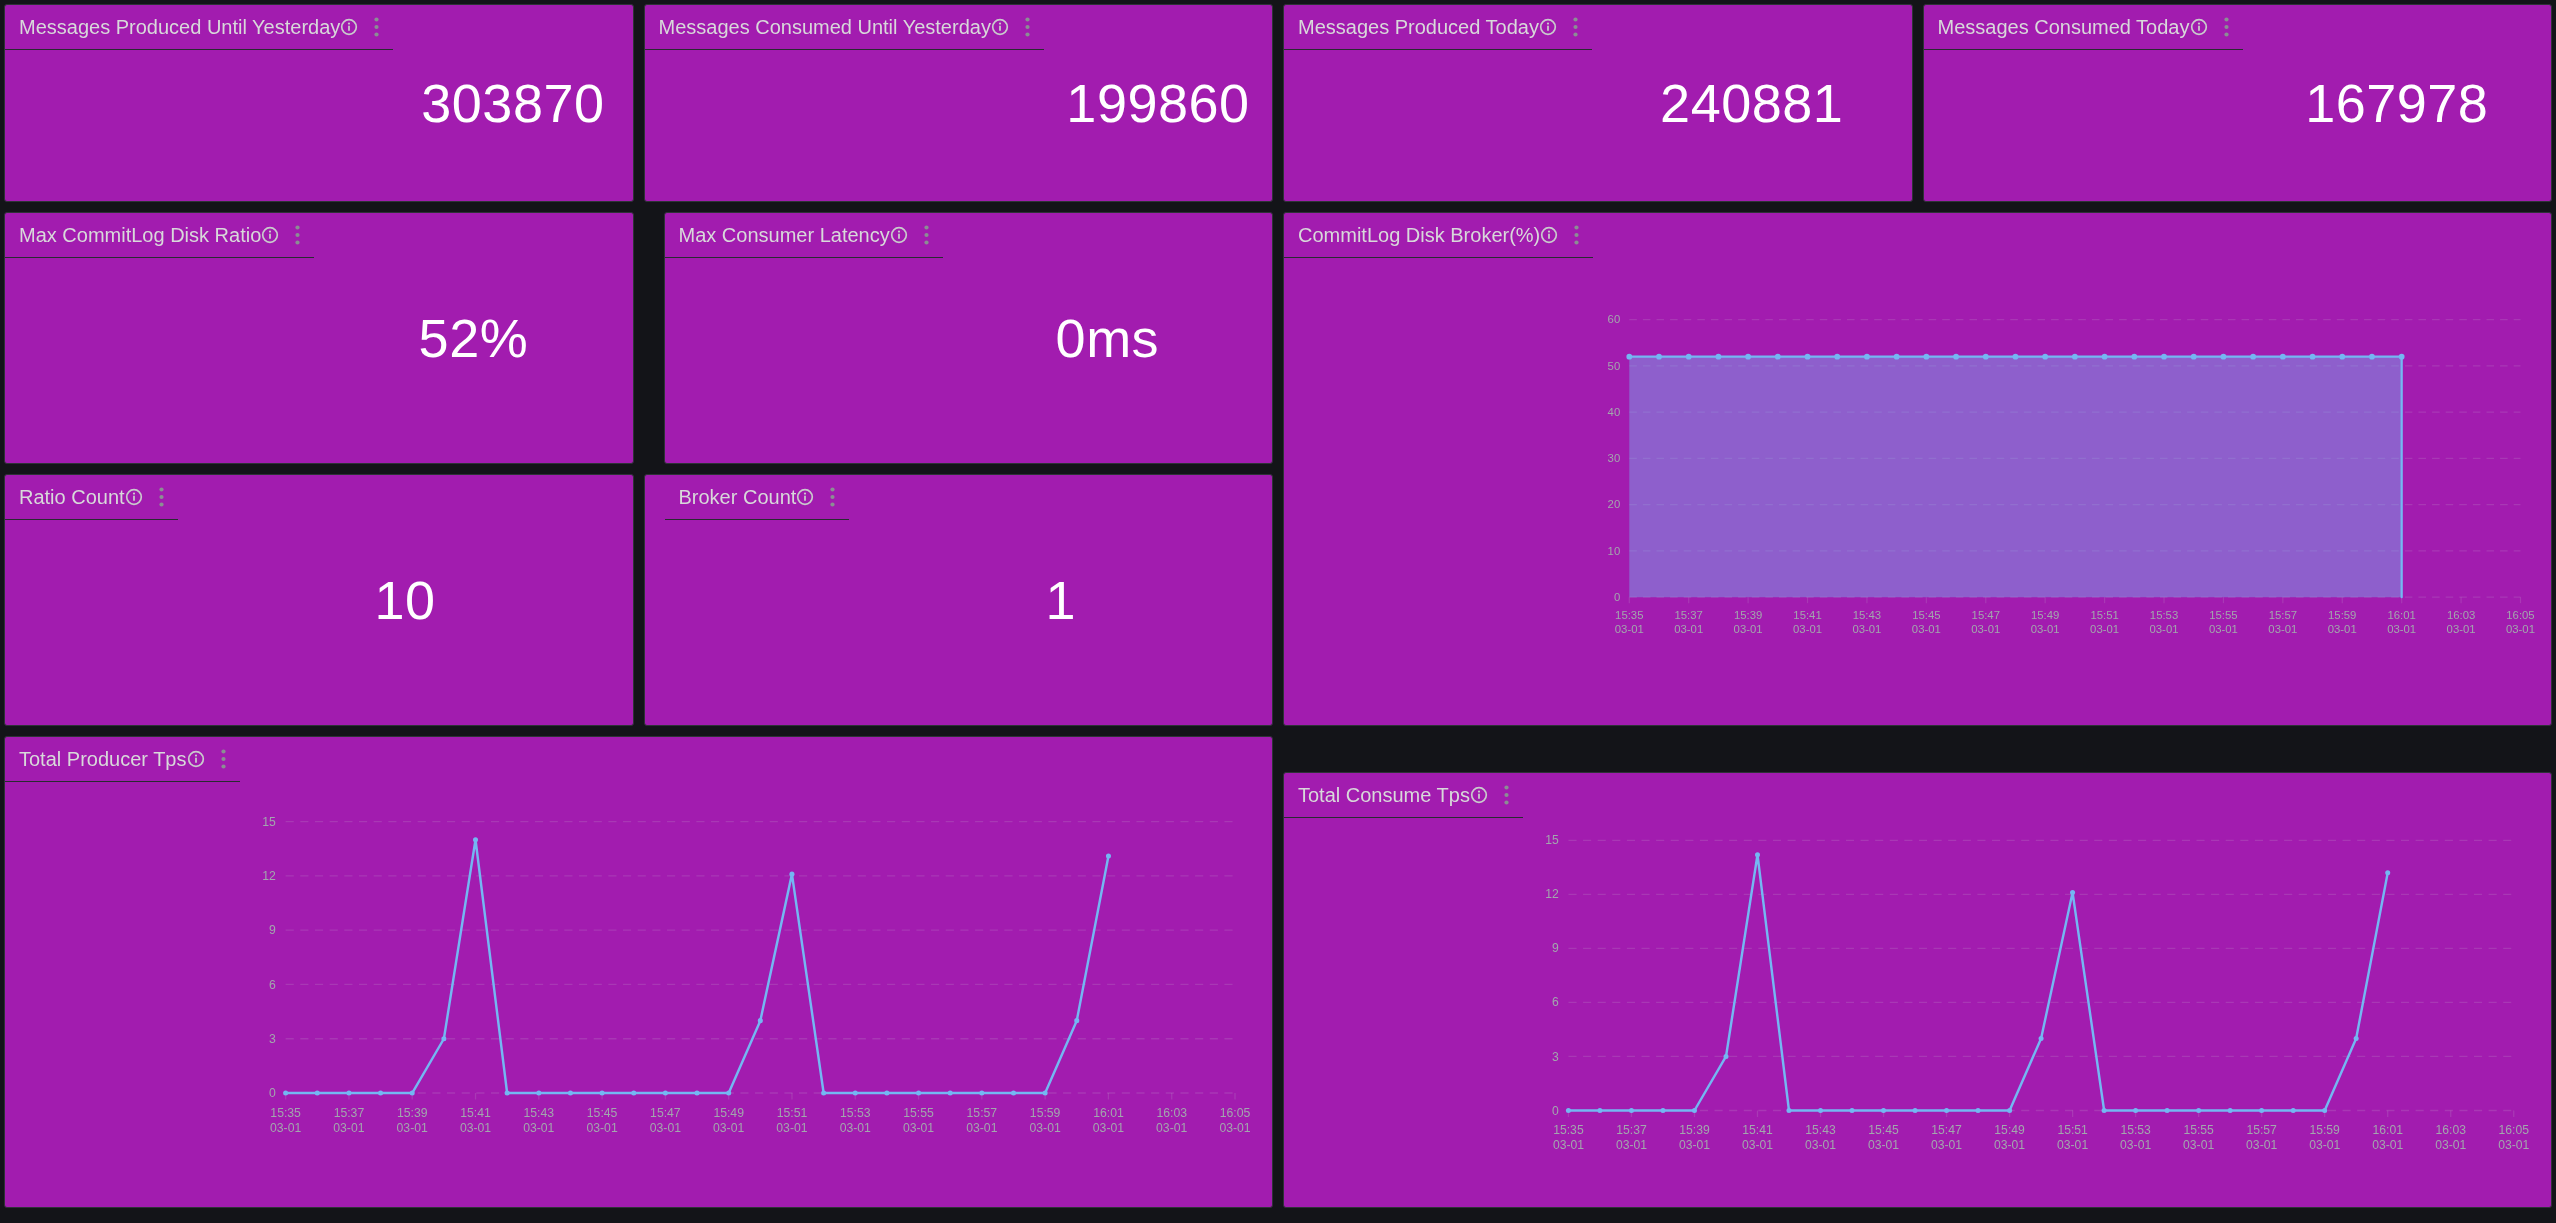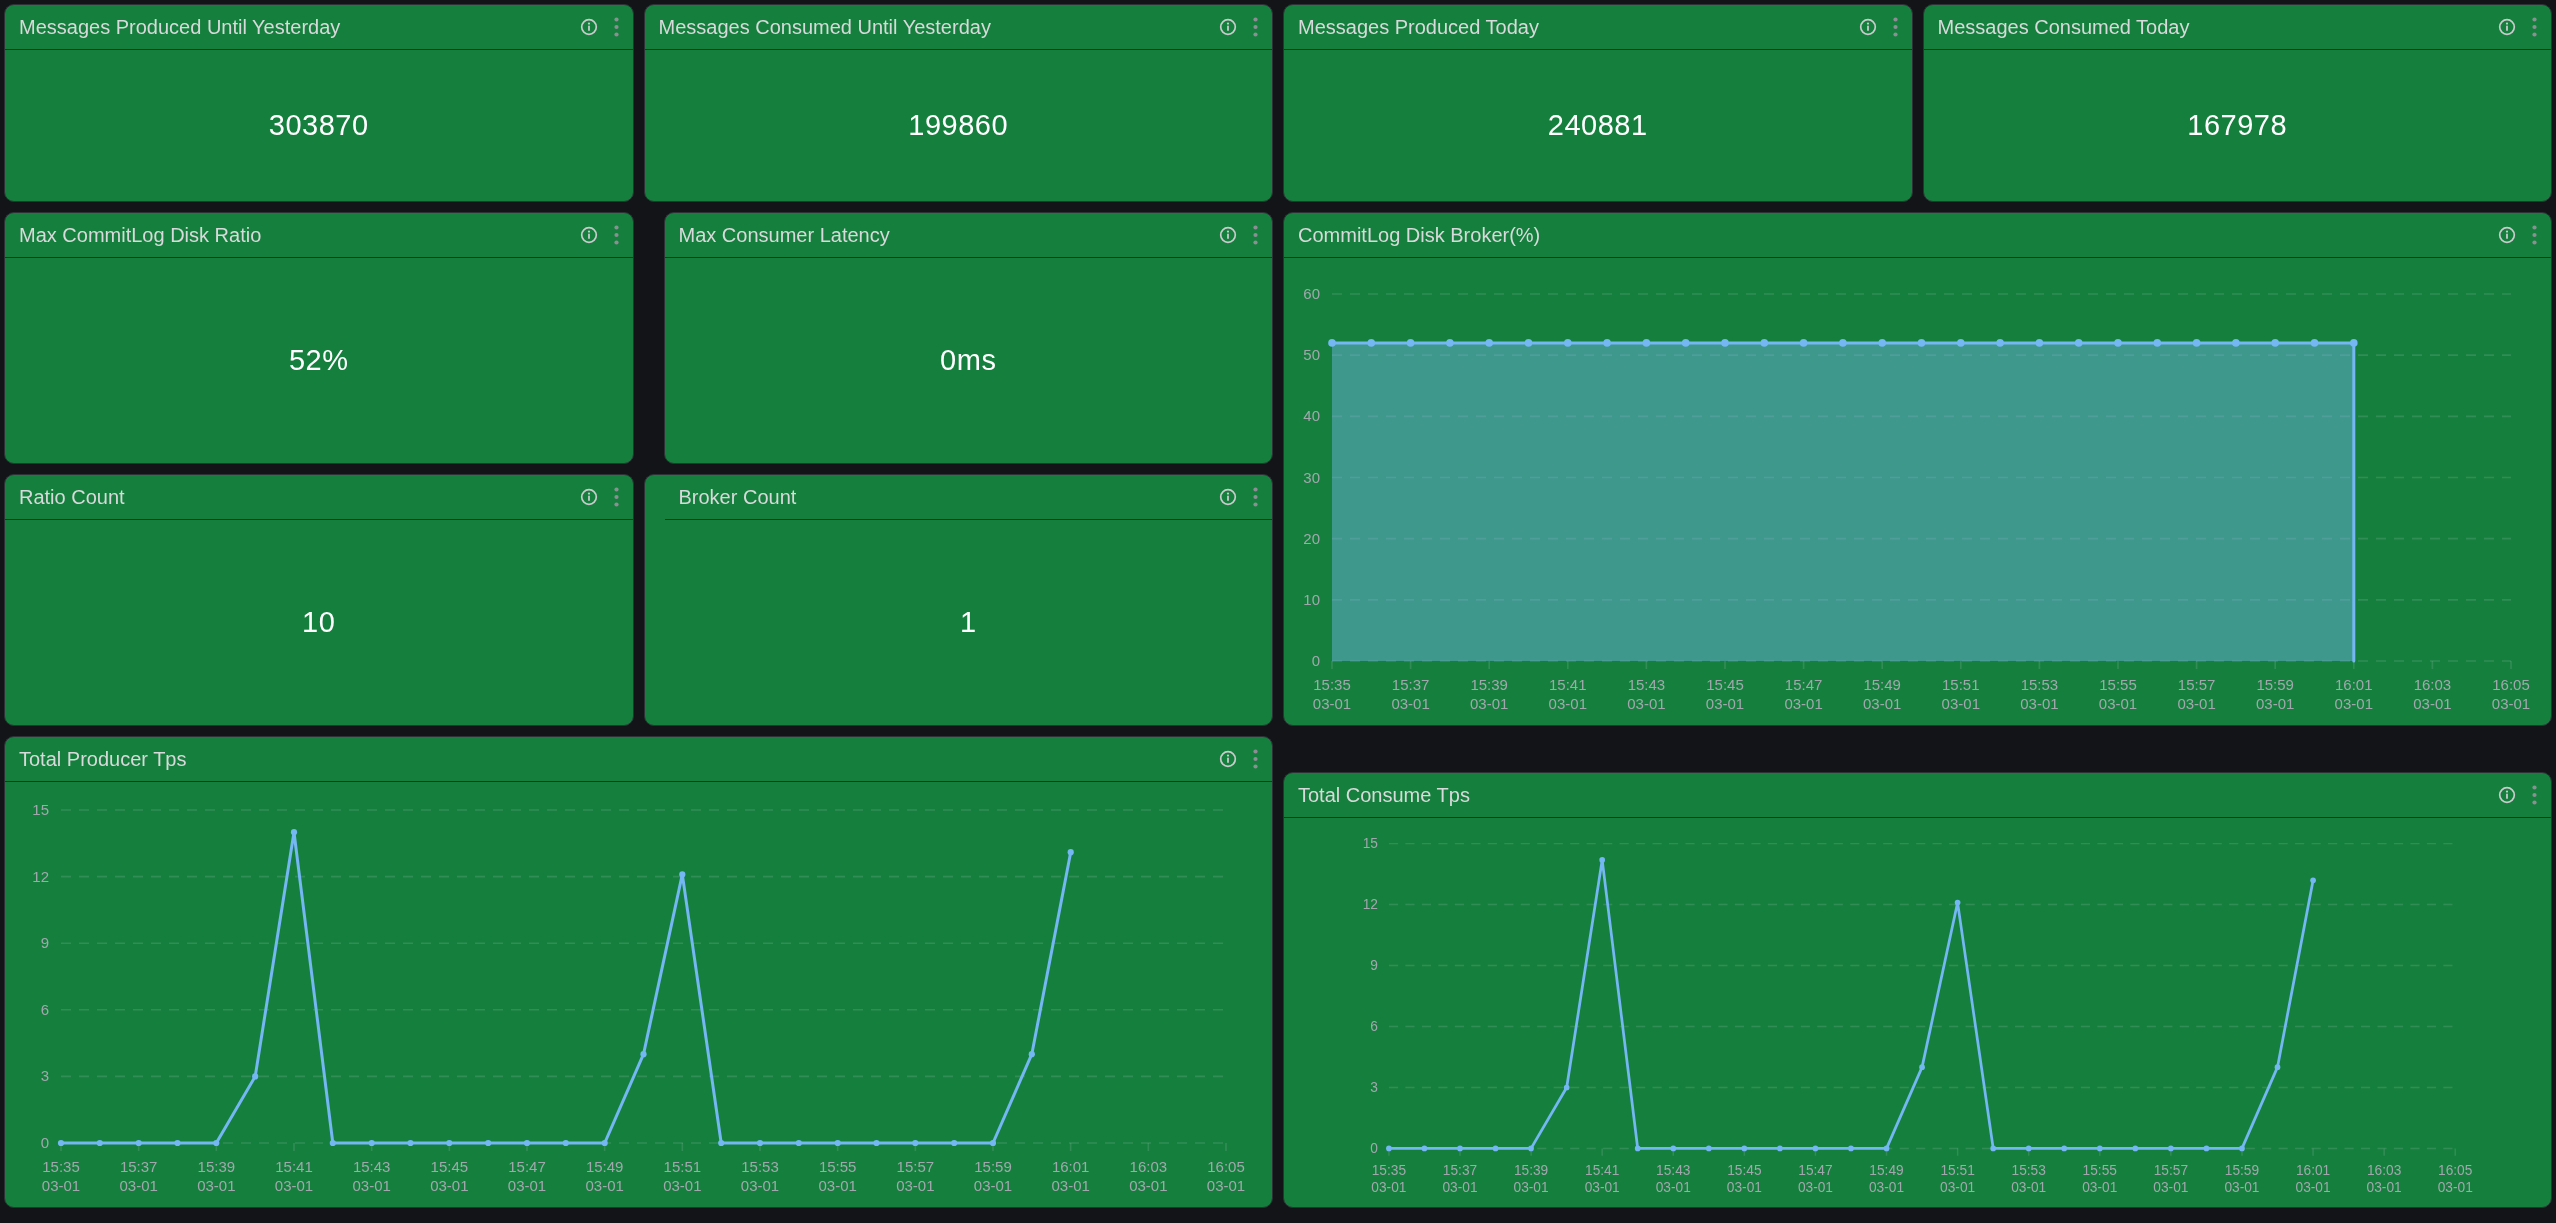--- a/index.html
+++ b/index.html
@@ -13,25 +13,25 @@
     background: #131418;
     padding: 4px;
     display: grid;
     grid-template-columns: repeat(4, 1fr);
     grid-template-rows: 198px 252px 252px 472px;
     gap: 10px;
     align-content: start;
   }
 
   .panel {
-    background: #15803d;
+    background: #a21caf;
     border: 1px solid #2e3237;
-    border-radius: 10px;
+    border-radius: 3px;
     display: flex;
-    flex-direction: column;
+    flex-direction: row;
     overflow: hidden;
   }
 
   .p-r1c1 { grid-area: 1 / 1; }
   .p-r1c2 { grid-area: 1 / 2; }
   .p-r1c3 { grid-area: 1 / 3; }
   .p-r1c4 { grid-area: 1 / 4; }
   .p-r2c1 { grid-area: 2 / 1; }
   .p-r2c2 { grid-area: 2 / 2; margin-left: 20px; }
   .p-commitlog { grid-area: 2 / 3 / 4 / 5; }
@@ -60,21 +60,21 @@
   .hicon { display: inline-flex; align-items: center; cursor: pointer; }
 
   .panel-body { flex: 1; position: relative; min-height: 0; }
   .panel-body.stat {
     display: flex;
     align-items: center;
     justify-content: center;
   }
   .stat-value {
     color: #ffffff;
-    font-size: 29px;
+    font-size: 54px;
     font-weight: 500;
     letter-spacing: 0.5px;
   }
   .panel-body.chart svg.chart {
     display: block;
     width: 100%;
     height: 100%;
     font-family: "Liberation Sans", sans-serif;
   }
 </style>

